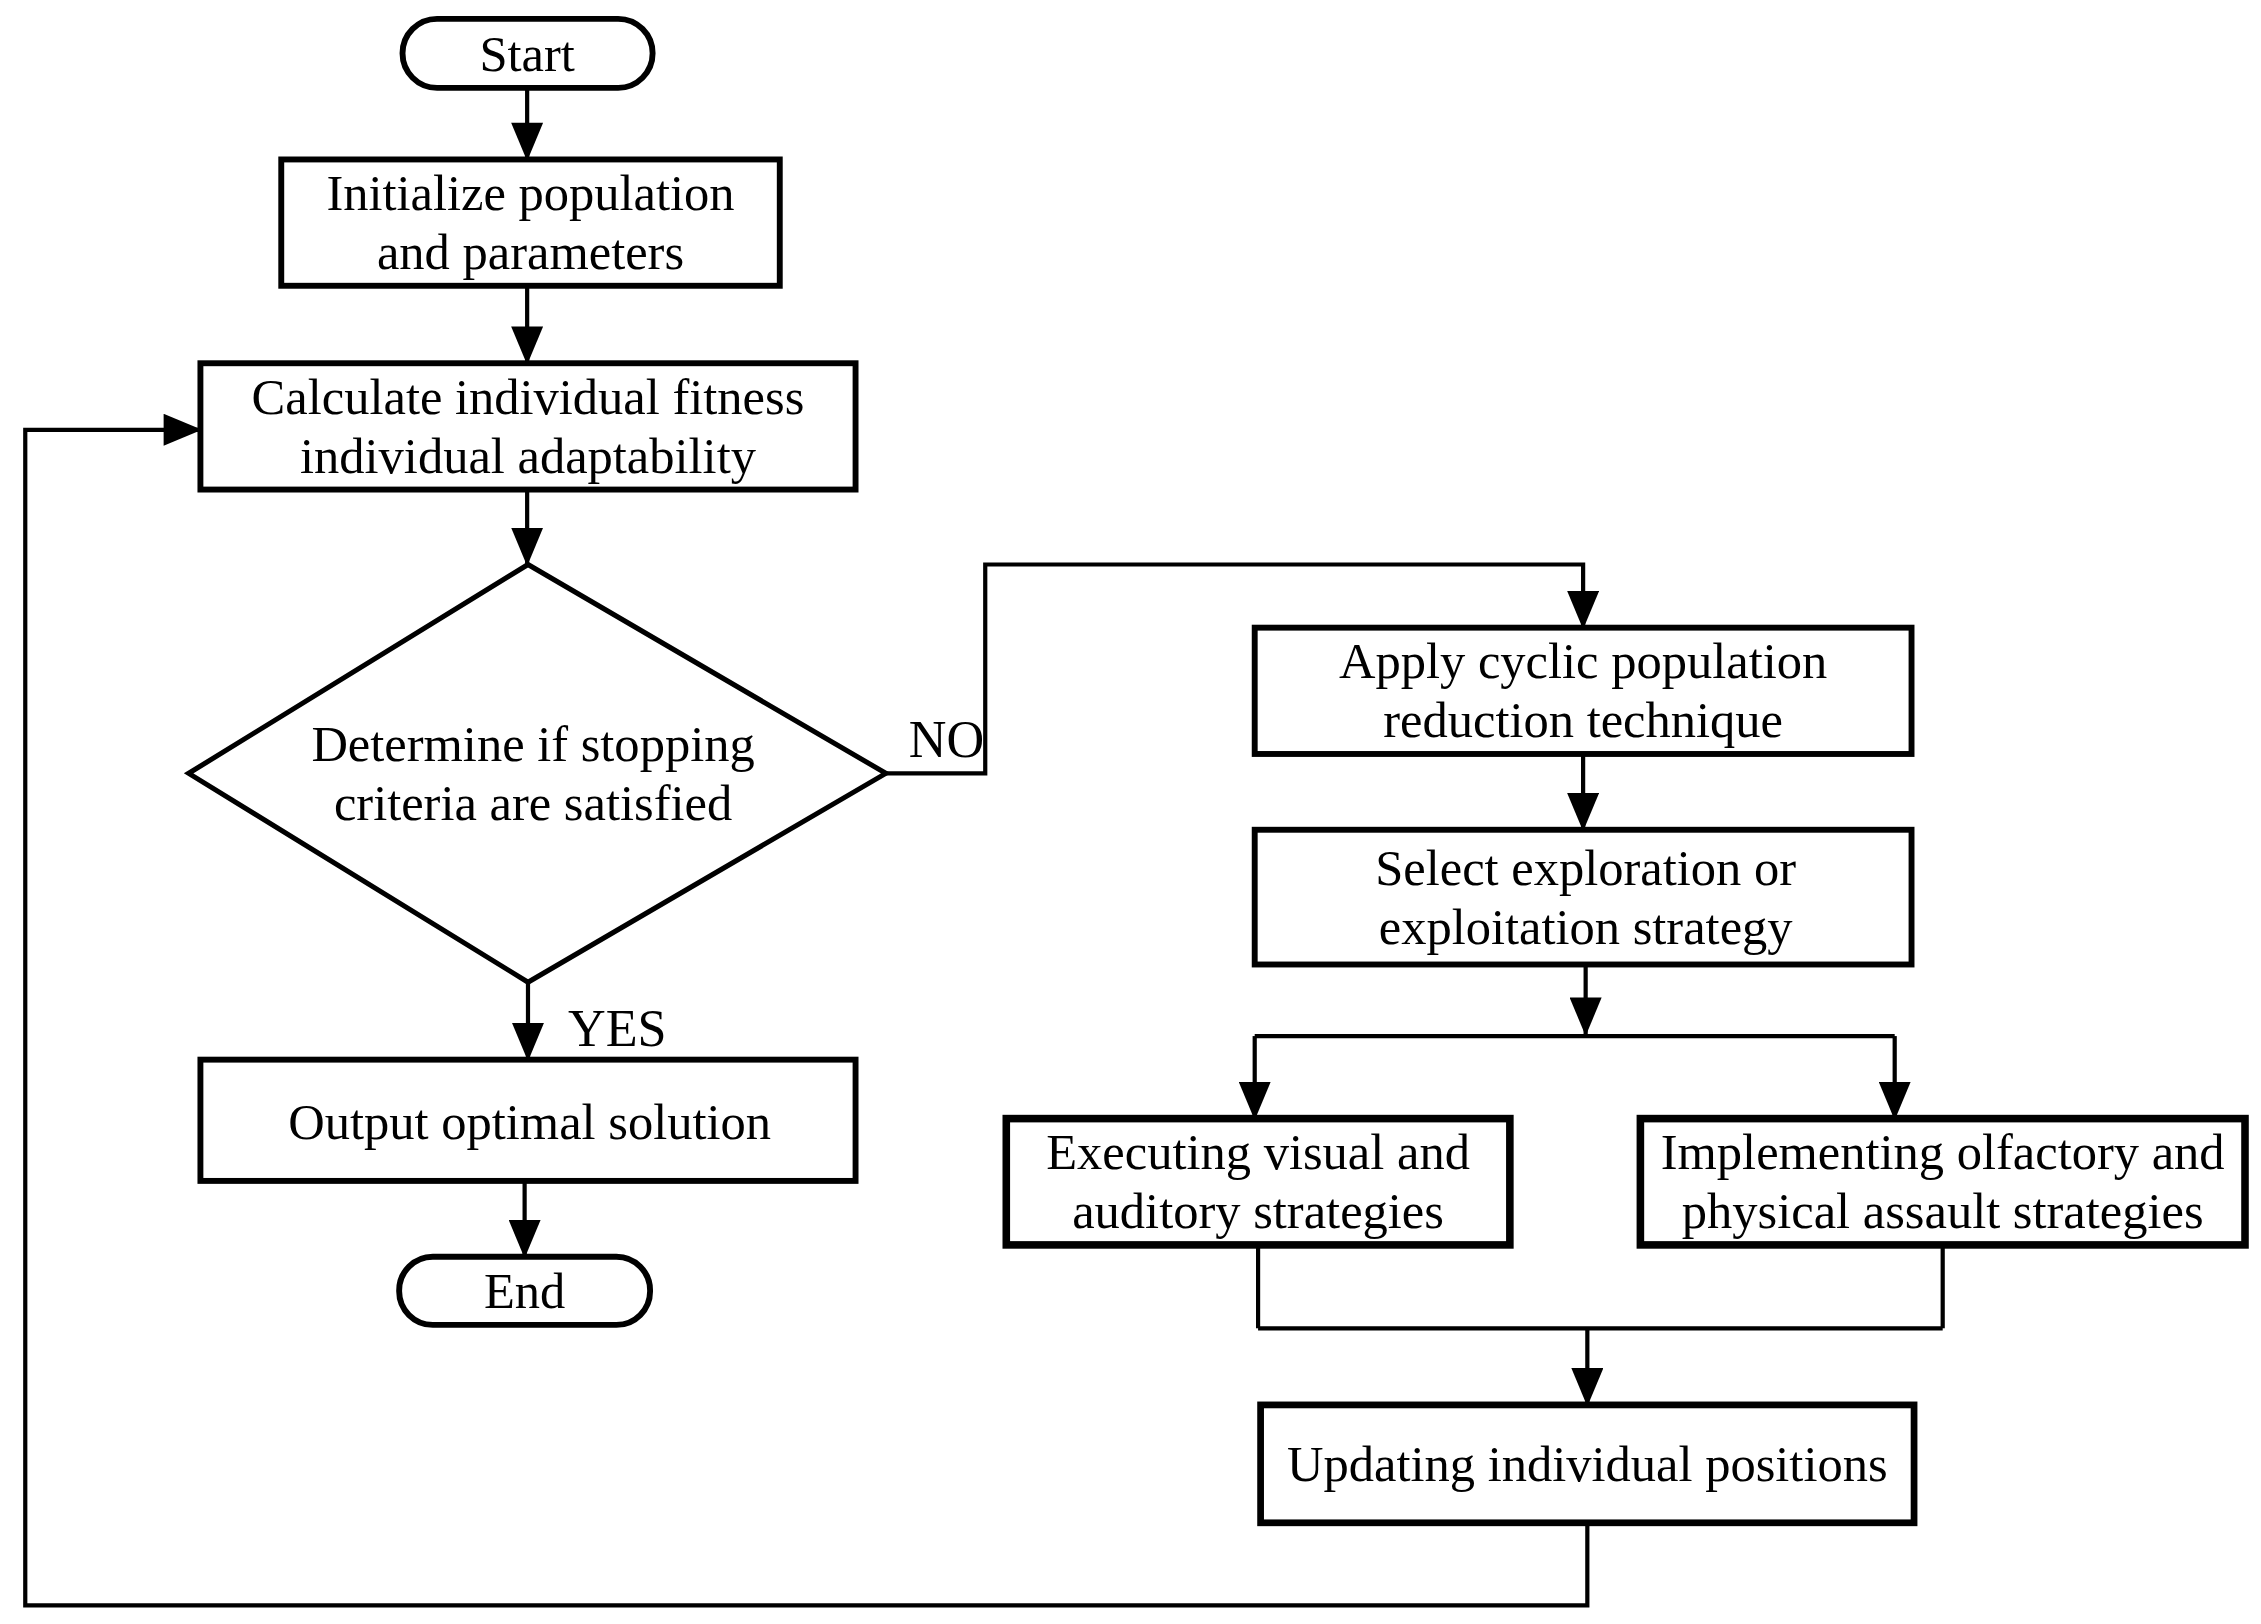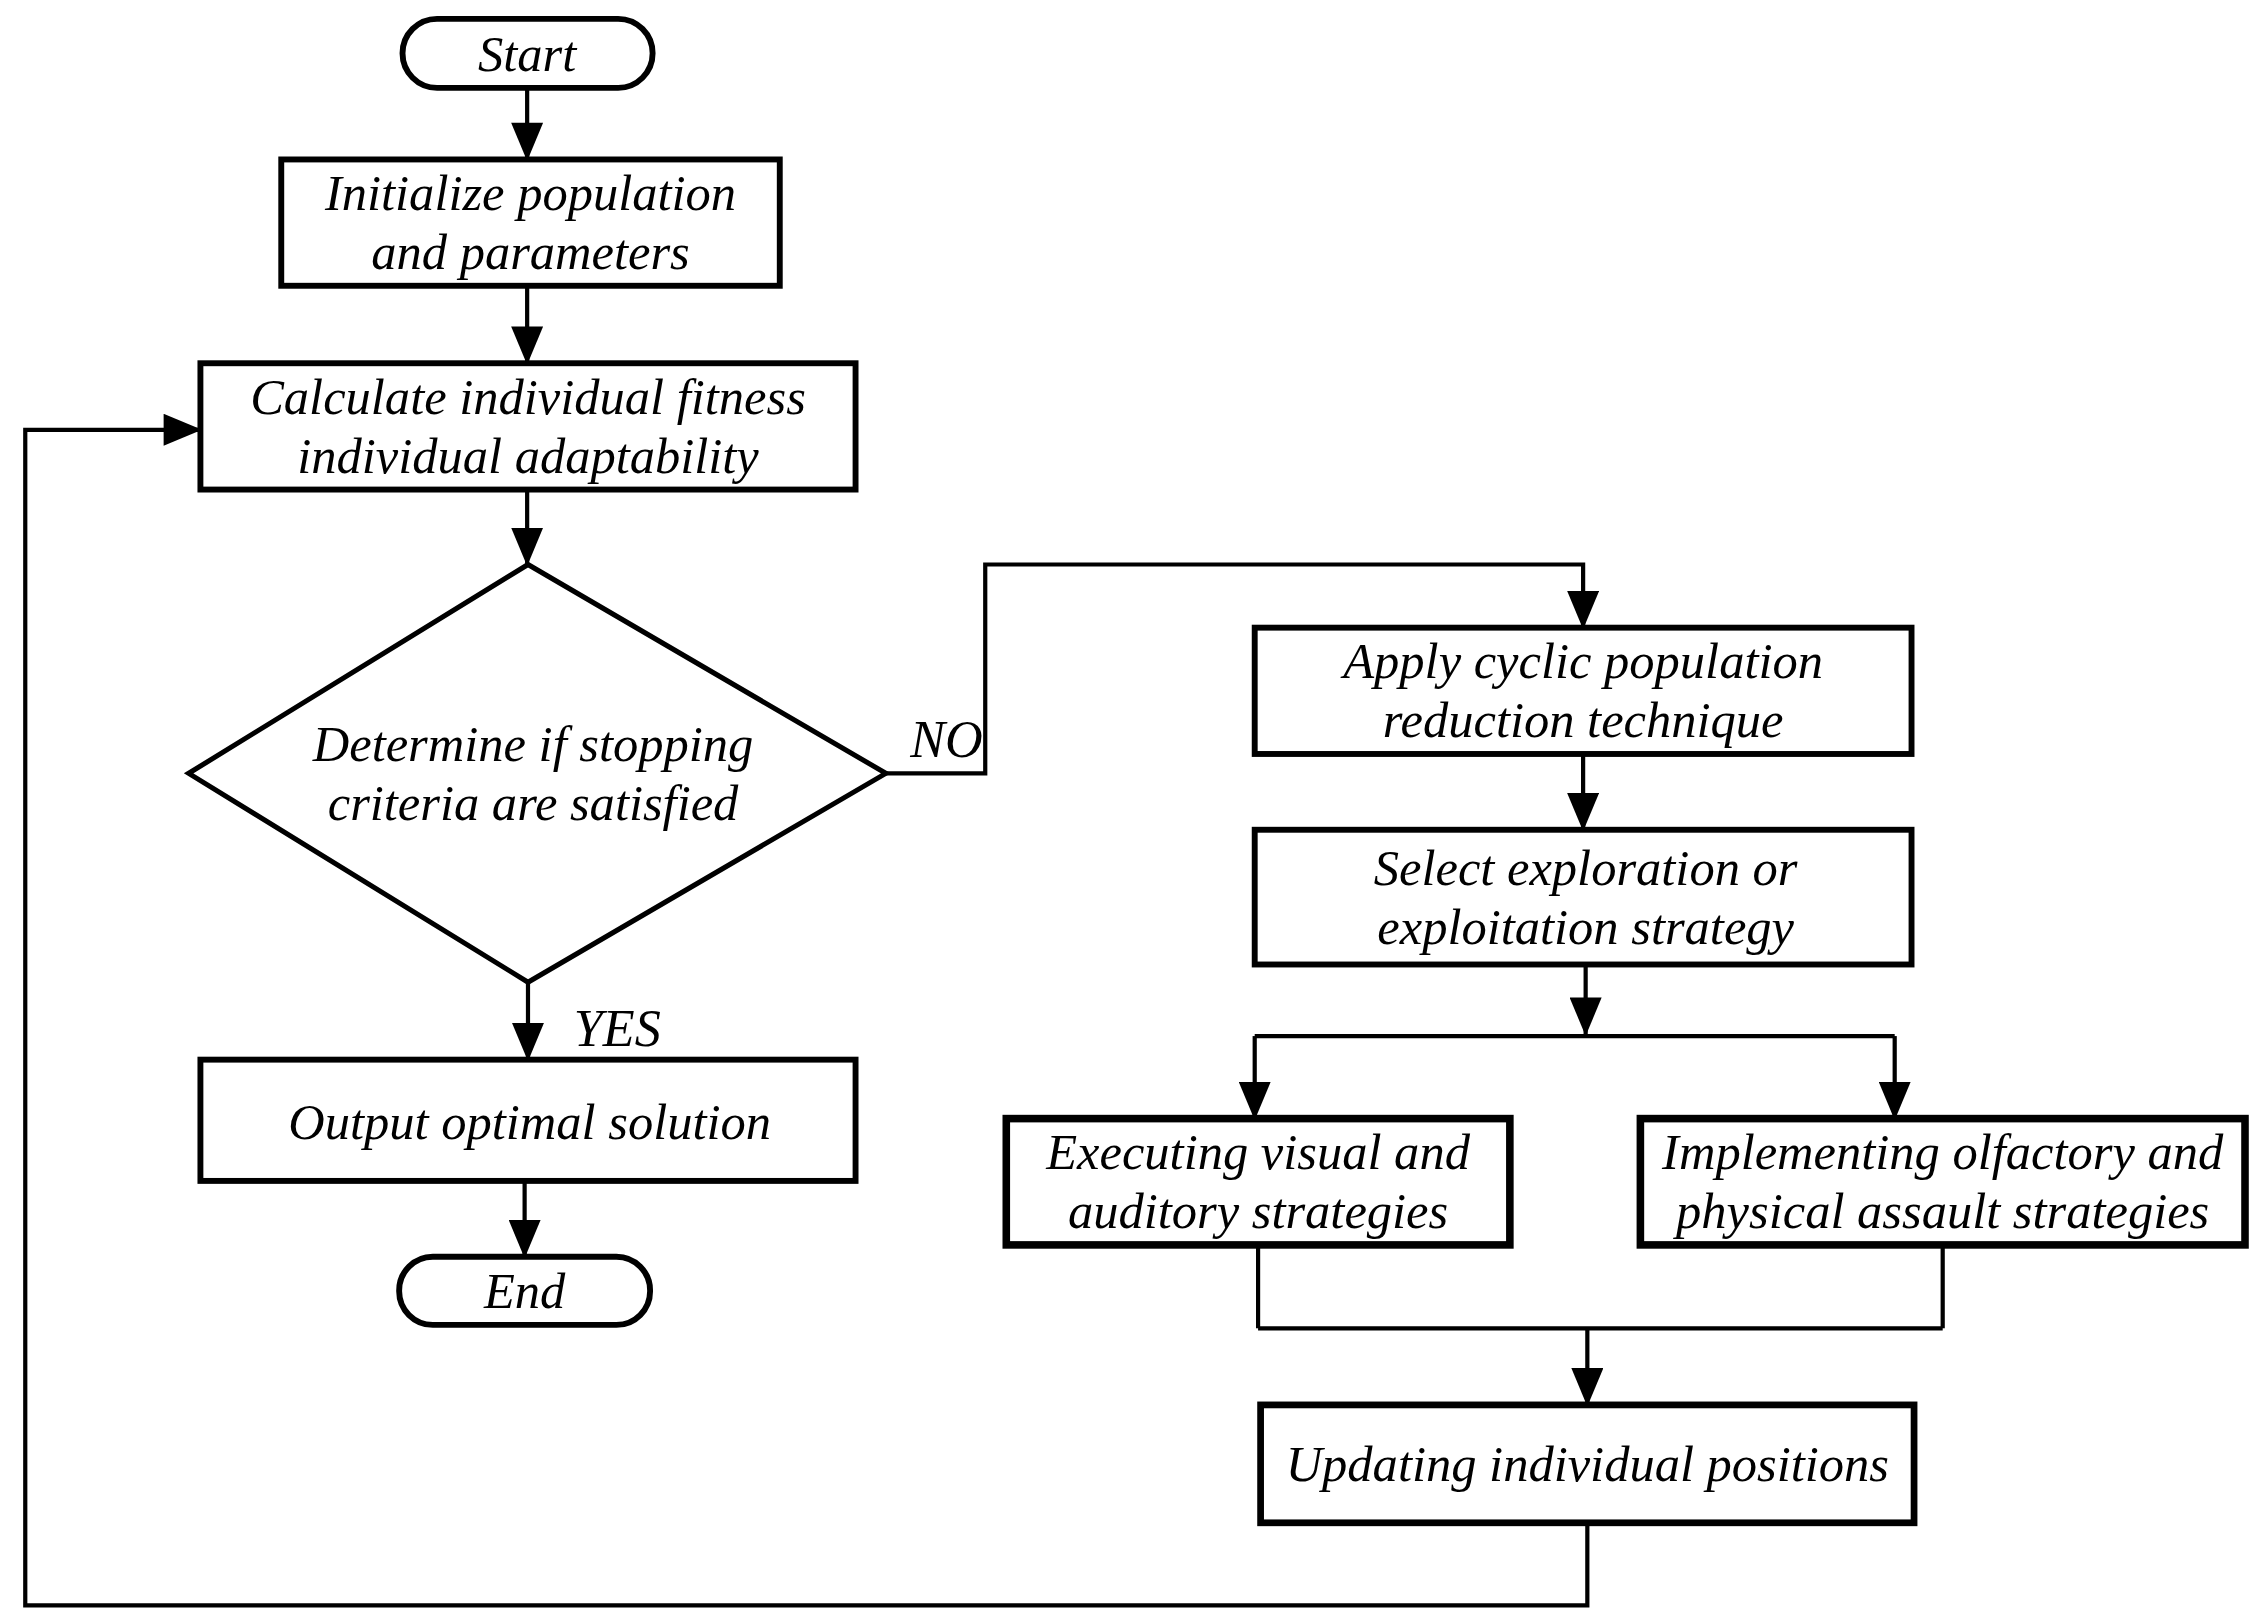--- a/index.html
+++ b/index.html
@@ -9,21 +9,20 @@
     background: #ffffff;
     width: 2261px;
     height: 1625px;
     overflow: hidden;
   }
   #canvas {
     position: relative;
     width: 2261px;
     height: 1625px;
     background: #ffffff;
-    font-style: italic;
   }
   svg { display: block; }
   text {
     font-family: "Liberation Serif", "DejaVu Serif", serif;
     fill: #000000;
   }
   .node-text {
     font-size: 60px;
     text-anchor: middle;
     dominant-baseline: central;

